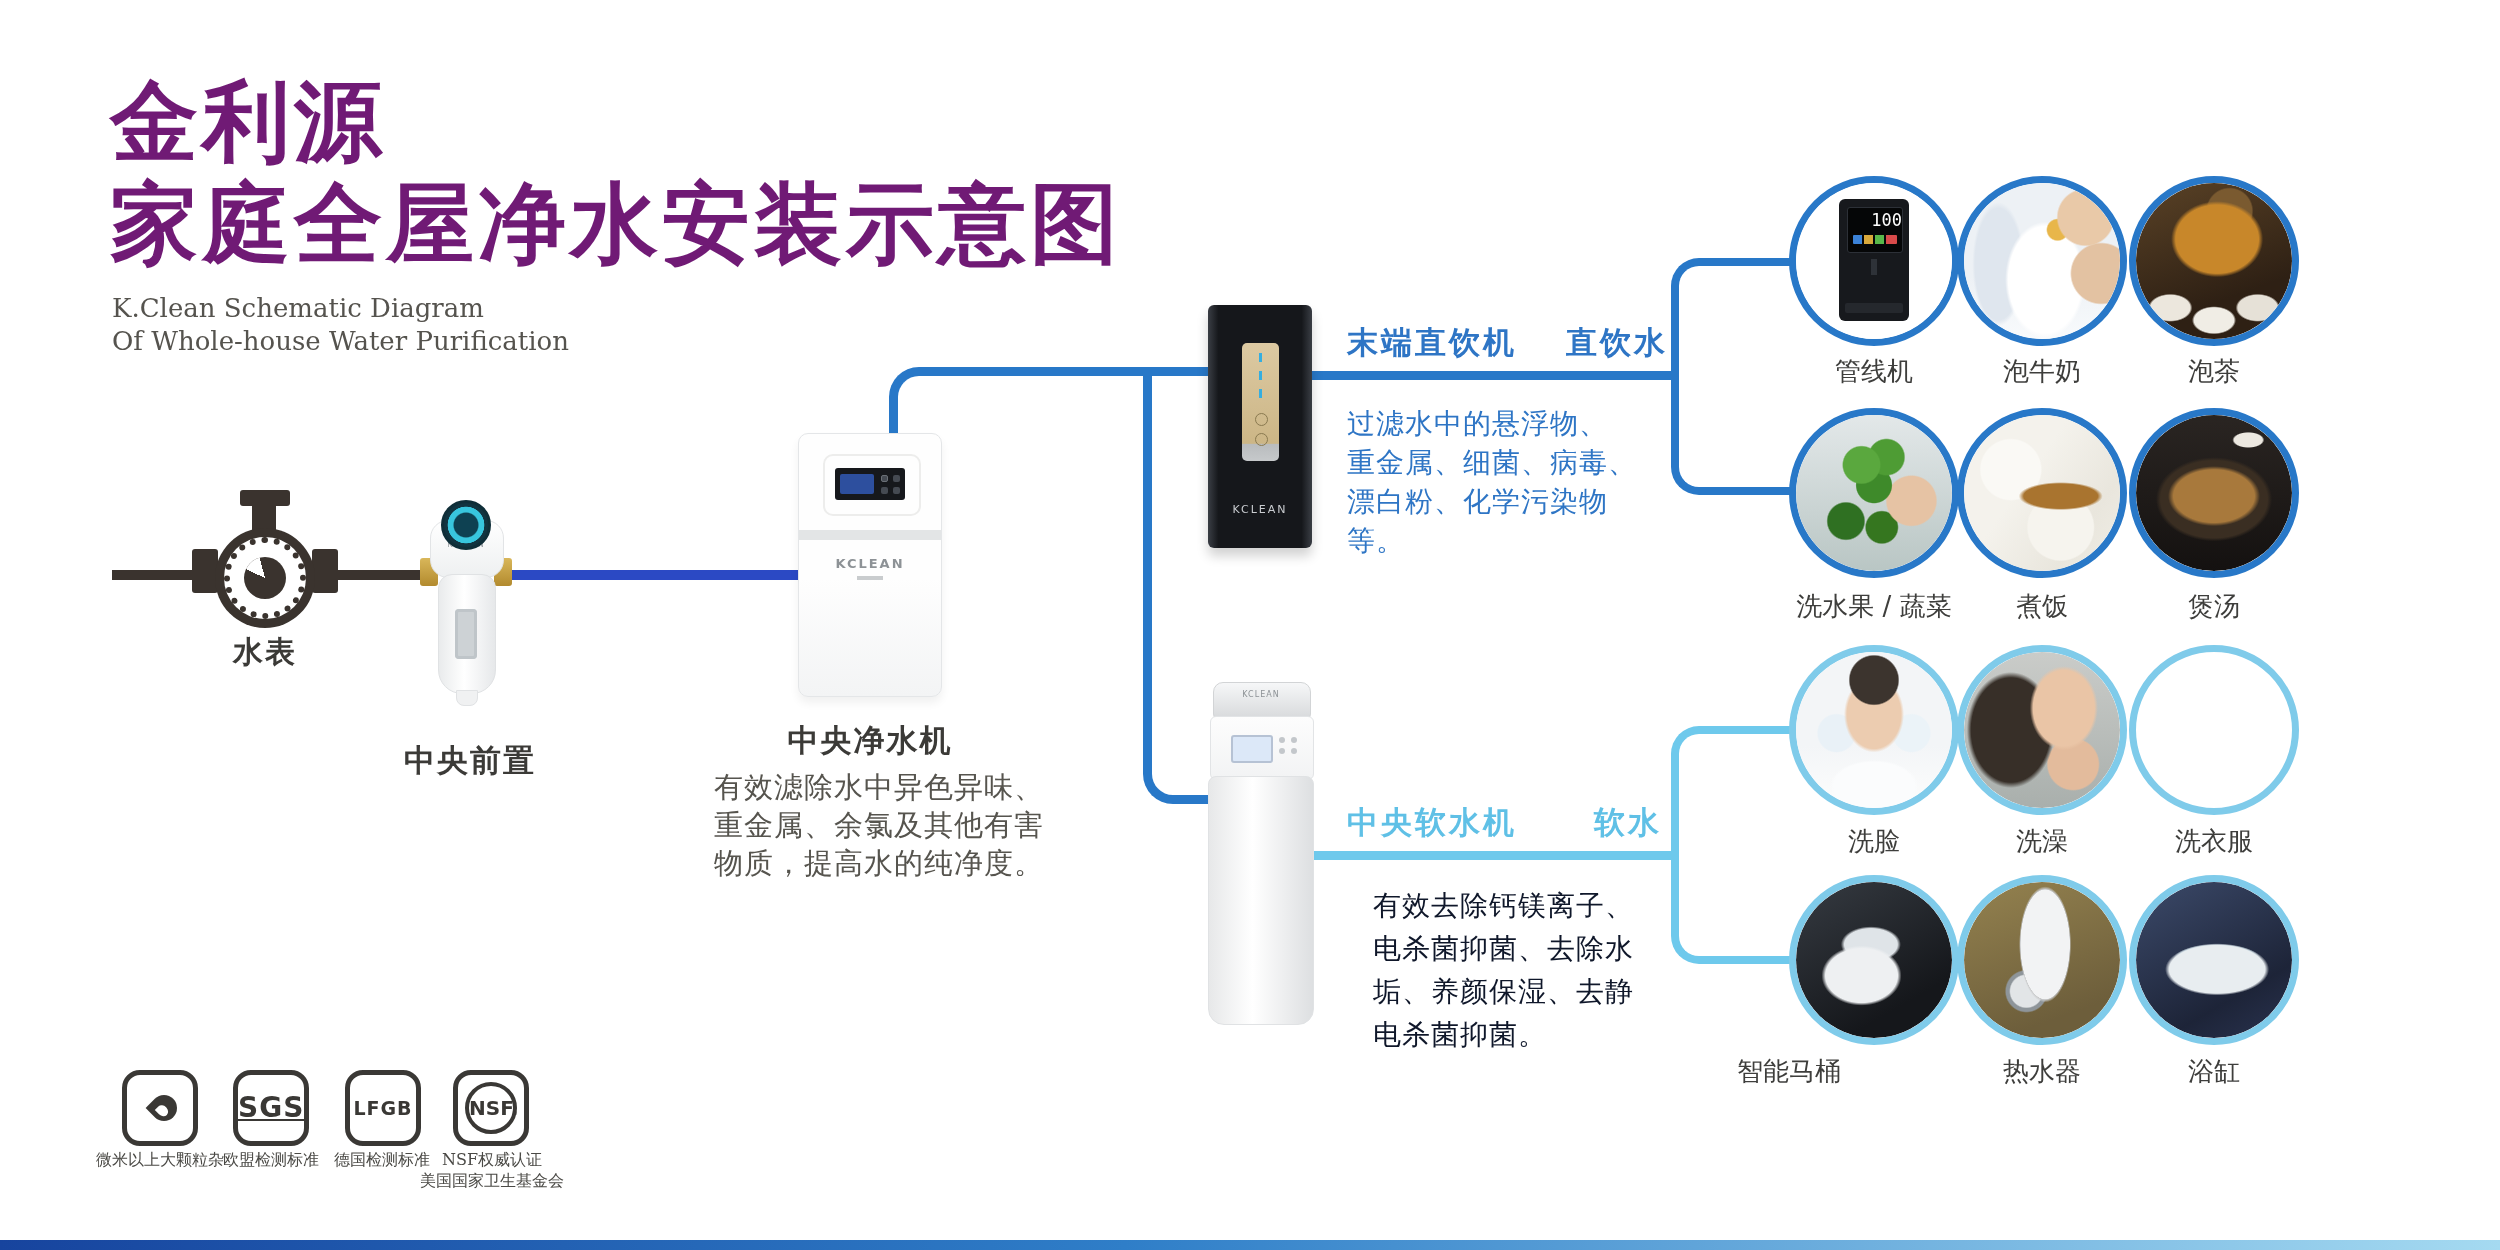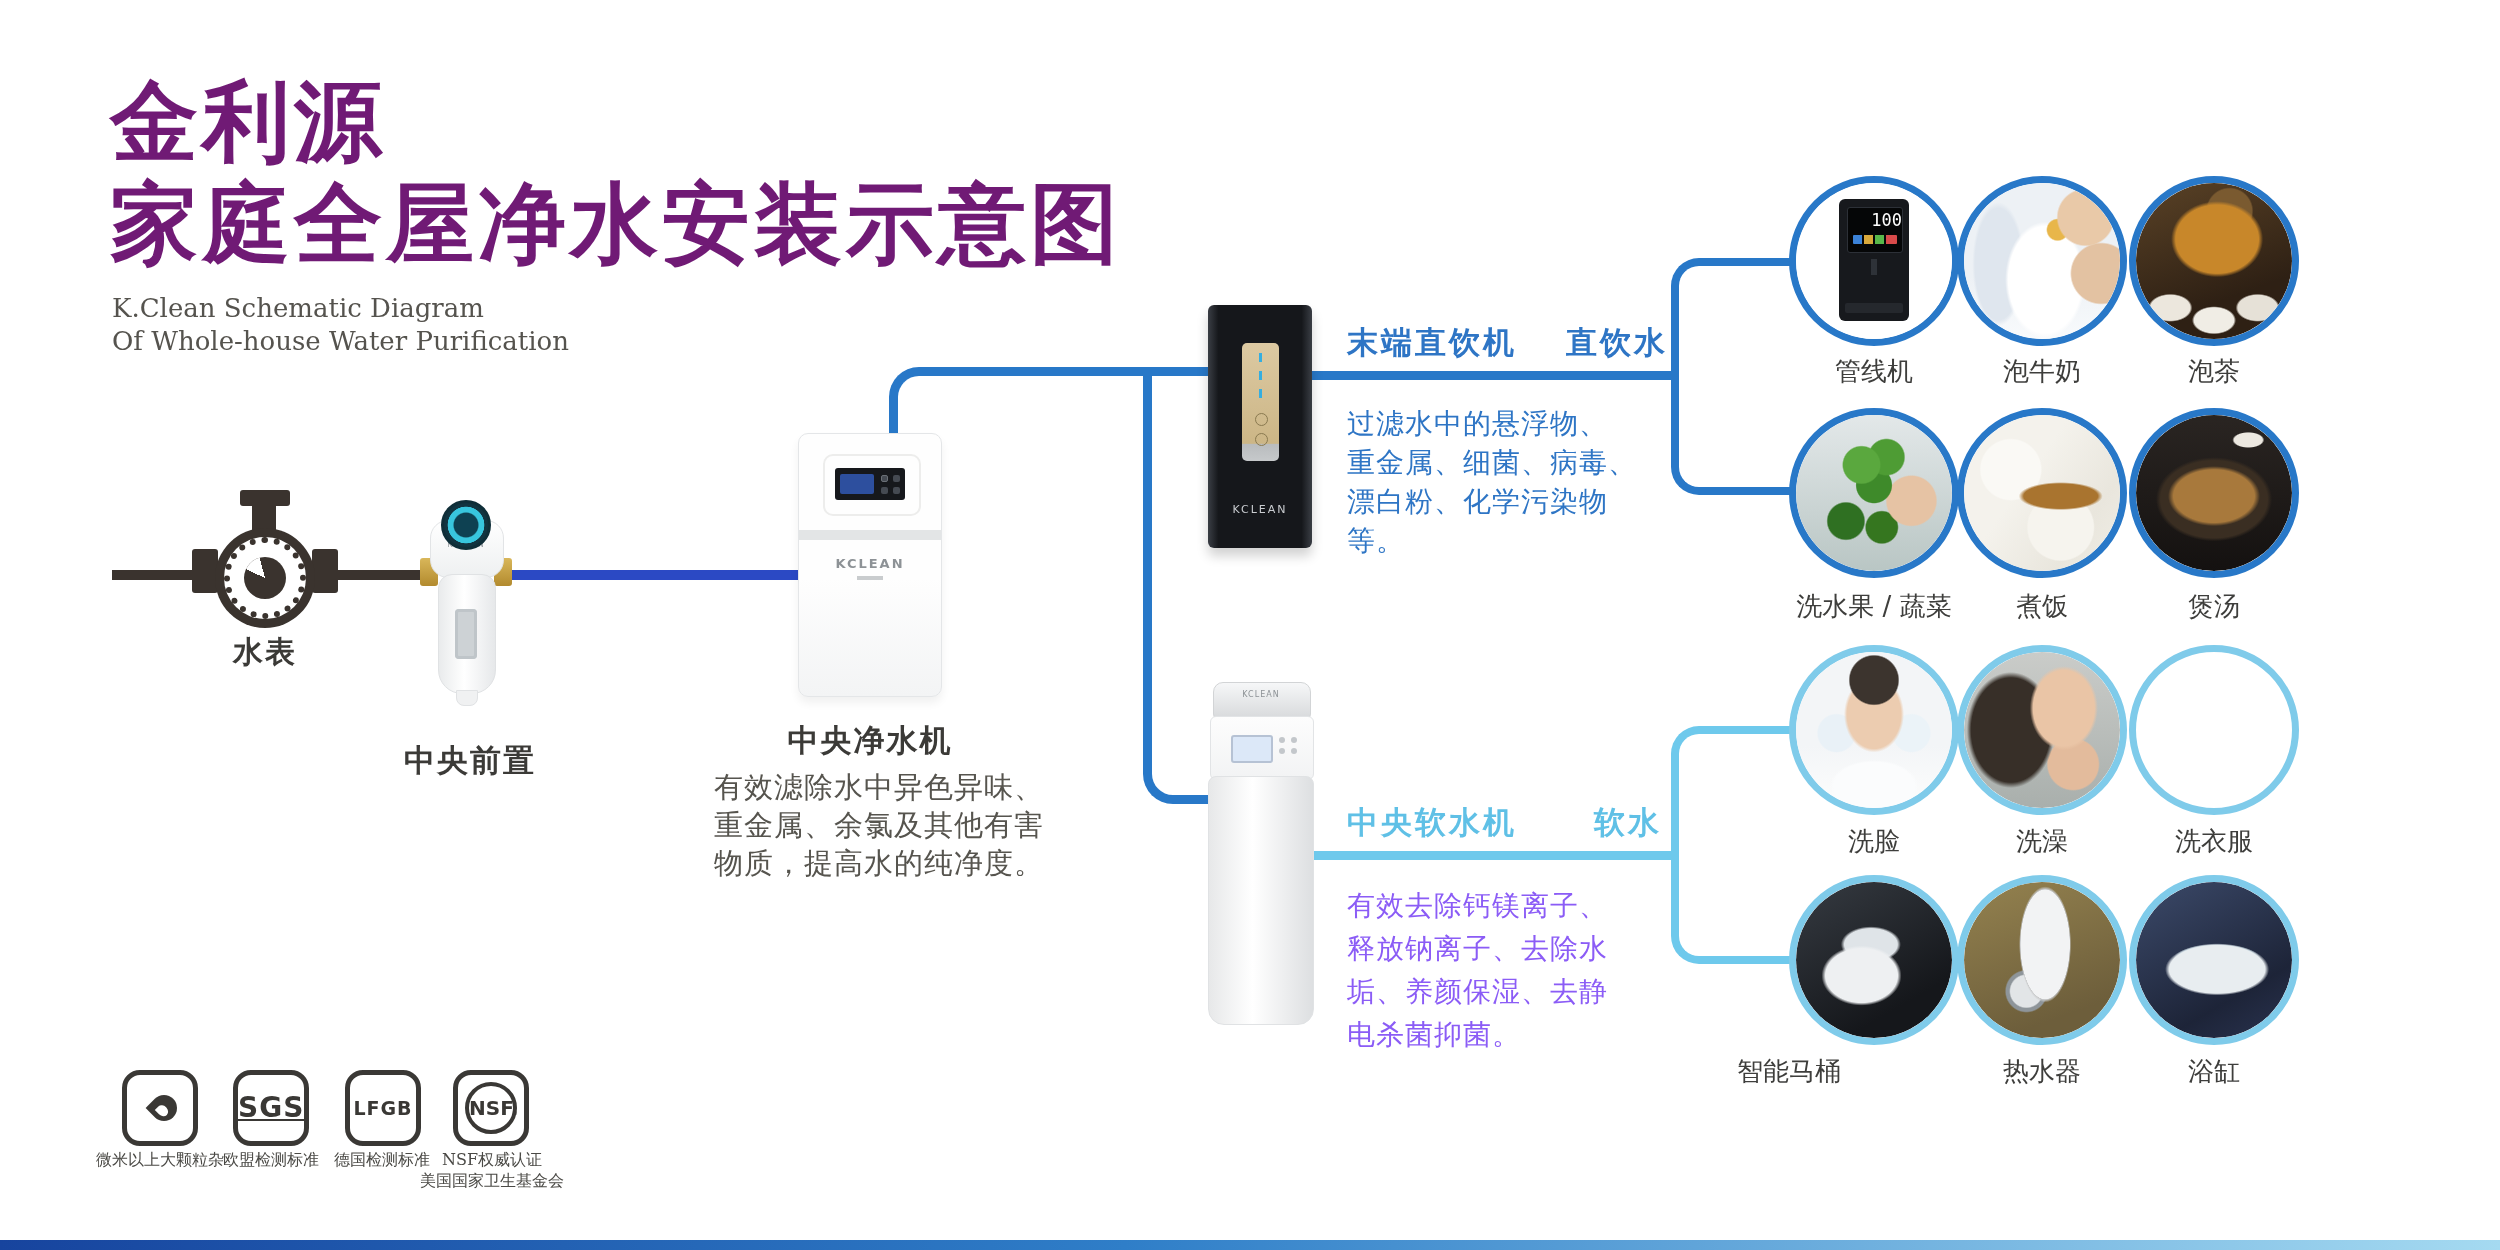--- a/index.html
+++ b/index.html
@@ -8,21 +8,21 @@
   .abs{position:absolute;}
 
   
   .title-cn{left:110px;top:70px;font-size:88px;line-height:102px;font-weight:bold;color:#701a75;letter-spacing:4px;}
   .title-en{left:112px;top:292px;font-size:26px;line-height:33px;color:#55534e;}
   .dev-name{font-size:31px;font-weight:bold;color:#3b3a37;letter-spacing:2px;text-align:center;}
   .dev-desc{font-size:29px;color:#56544e;letter-spacing:1px;}
   .blue-name{font-size:31px;font-weight:bold;letter-spacing:3px;color:#2e75c5;}
   .blue-desc{font-size:28px;line-height:39px;color:#2e75c5;letter-spacing:1px;}
   .soft-name{color:#5fc0e6;}
-  .soft-desc{line-height:43px;color:#8b5cf6;}
+  .soft-desc{line-height:43px;color:#0f172a;margin-left:26px;}
   .circle-label{font-family:"DejaVu Sans","Liberation Sans",sans-serif;font-size:26px;color:#3e3e3c;text-align:center;}
   .cert-label{font-size:16px;color:#4a4945;text-align:center;}
 
   
   .pipe{position:absolute;background:#2878c8;}
   .pipe-dark{background:#3a332e;}
   .pipe-navy{background:#2b49c4;}
   .pipe-soft{background:#6ec9ec;}
   .elbow{position:absolute;background:transparent;}
 
@@ -277,21 +277,21 @@
     <div class="head">
       <div class="lcd"></div>
       <div class="keys"></div>
     </div>
     <div class="body"></div>
   </div>
   <div class="abs blue-name soft-name" style="left:1347px;top:802px;">中央软水机</div>
   <div class="abs blue-name soft-name" style="left:1594px;top:802px;">软水</div>
   <div class="abs blue-desc soft-desc" style="left:1347px;top:884px;">
     <div>有效去除钙镁离子、</div>
-    <div>释放钠离子、去除水</div>
+    <div>电杀菌抑菌、去除水</div>
     <div>垢、养颜保湿、去静</div>
     <div>电杀菌抑菌。</div>
   </div>
 
   <div class="circle" style="left:1789px;top:176px;">
     <div class="ph" style="background:#ffffff;">
       <div class="disp-body">
         <div class="disp-screen">
           <span>100</span>
           <div class="disp-icons"></div>

